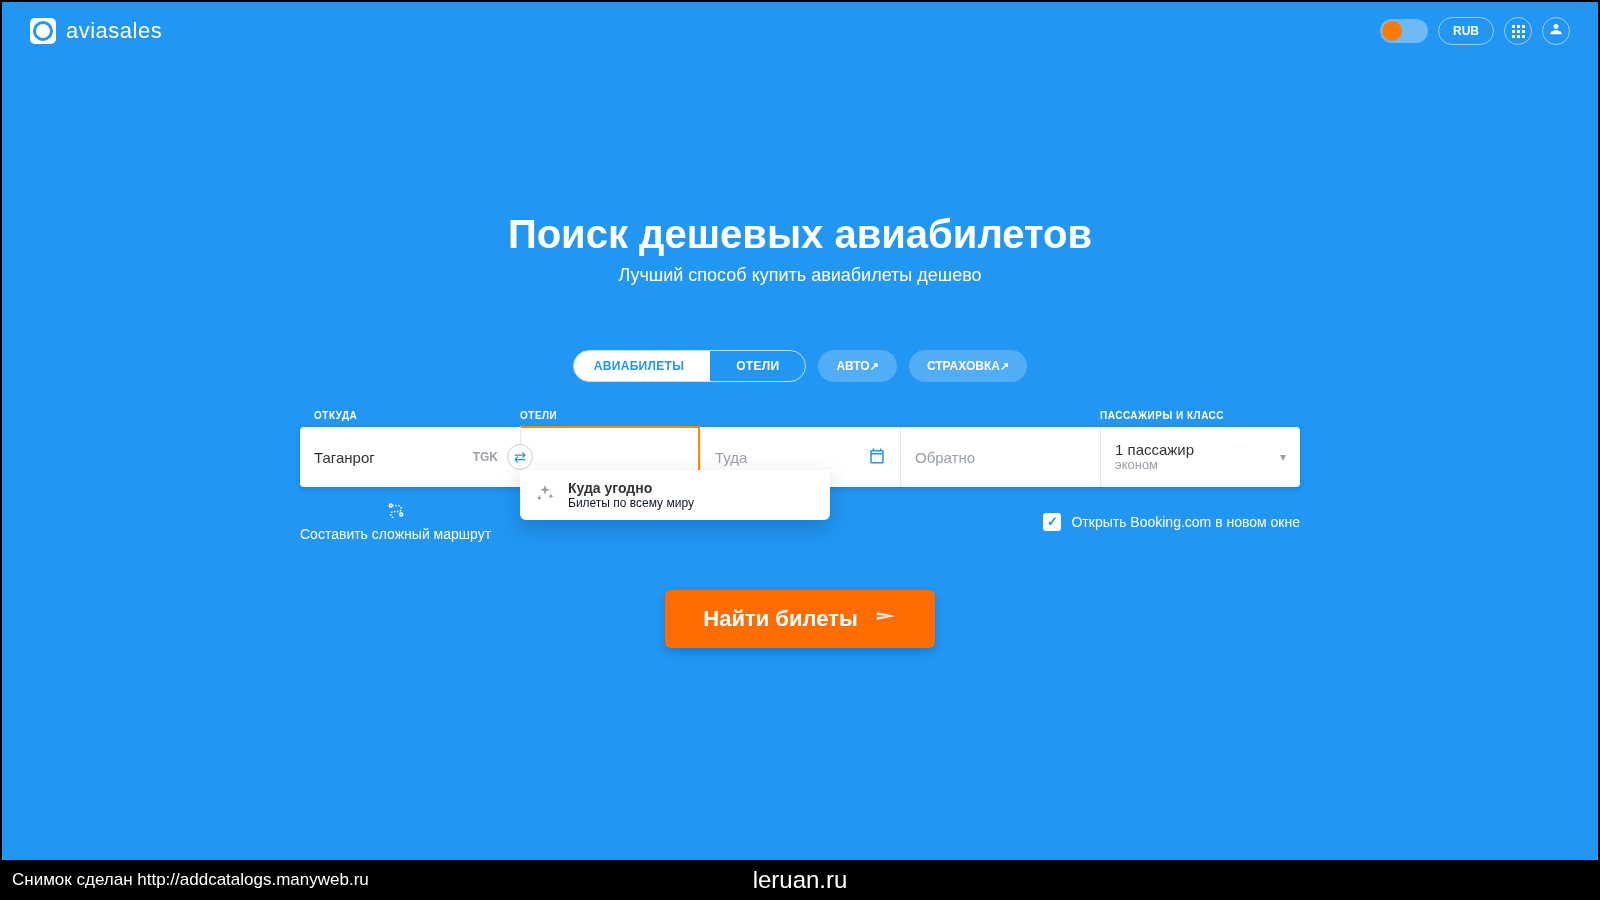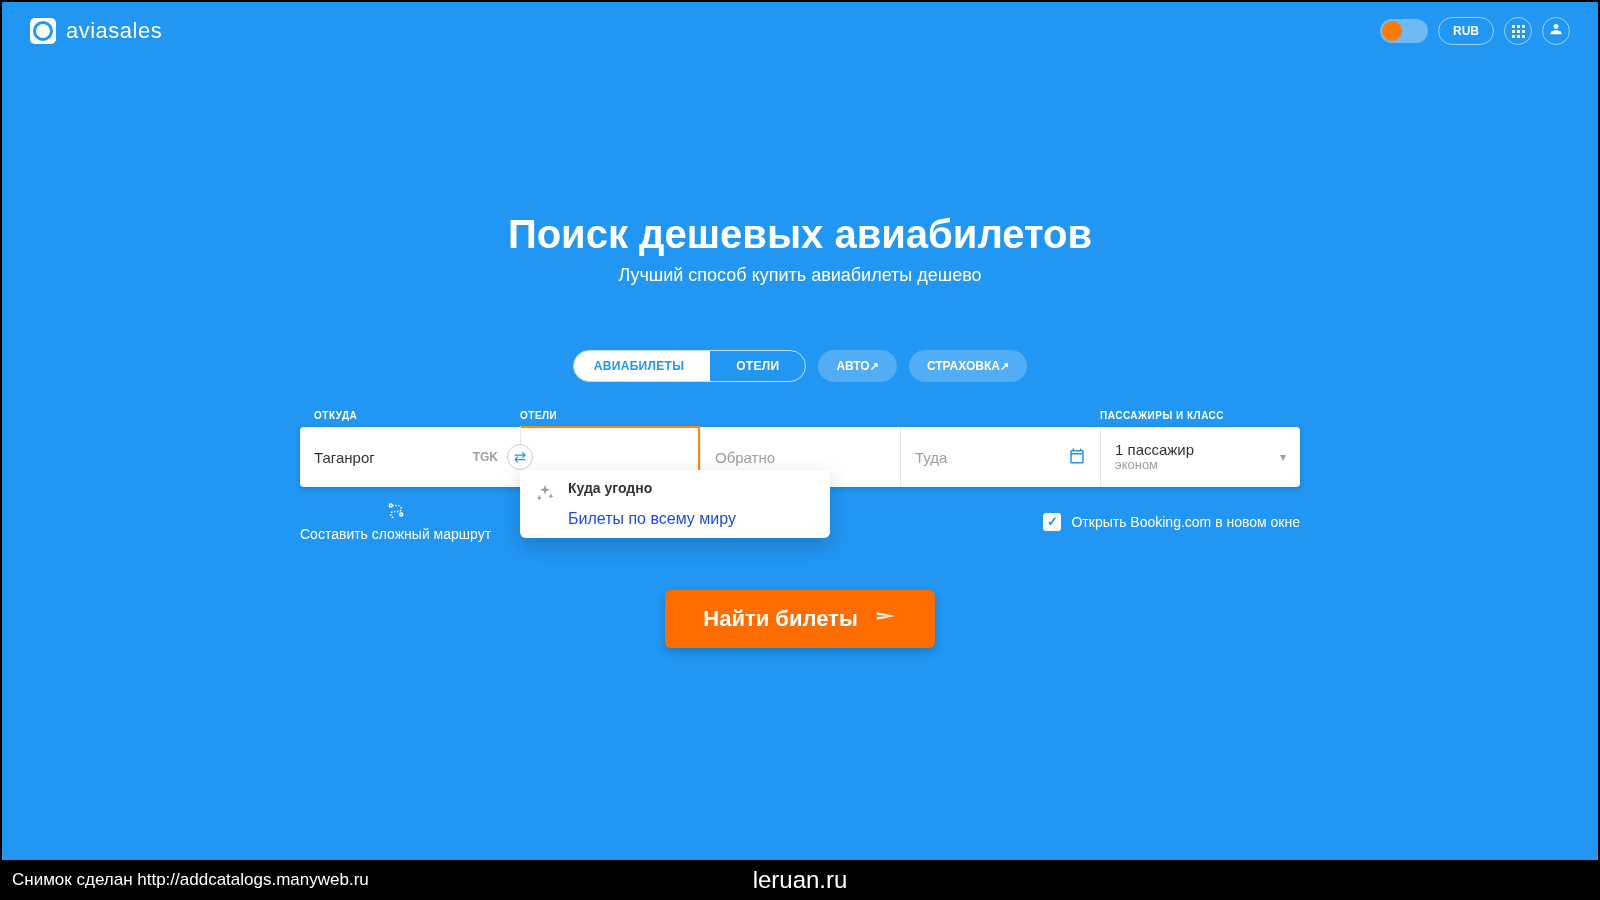--- a/index.html
+++ b/index.html
@@ -256,21 +256,21 @@
     align-items: flex-start;
     z-index: 10;
   }
   .dropdown .dd-icon {
     width: 22px; height: 22px;
     display: flex; align-items:center; justify-content:center;
     color: #9aa0a6;
     margin-top: 2px;
   }
   .dd-text .dd-title { font-size:14px; font-weight:700; color:#333;}
-  .dd-text .dd-sub   { font-size:16px; color:#1d4ed8; margin-top:14px;}
+  .dd-text .dd-sub   { font-size:12px; color:#0f172a; margin-top:0;}
 
   
   .under-row {
     display: flex;
     justify-content: space-between;
     align-items: center;
     margin-top: 14px;
     color: #fff;
     font-size: 14px;
   }
@@ -398,30 +398,30 @@
       <div class="field f-from">
         <span class="origin-val">Таганрог</span>
         <span class="origin-code">TGK</span>
         <div class="swap-btn">
           <span>⇄</span>
         </div>
       </div>
       <div class="field f-to">
         <input class="to-input" type="text" placeholder="" style="">
       </div>
-      <div class="field f-return">
-        <span class="placeholder">Обратно</span>
-      </div>
       <div class="field f-depart">
         <span class="placeholder">Туда</span>
         <span class="cal-icon">
           <svg width="18" height="18" viewBox="0 0 24 24" fill="#2196f3">
               <path d="M19 4h-1V2h-2v2H8V2H6v2H5C3.9 4 3 4.9 3 6v14c0 1.1.9 2 2 2h14c1.1 0 2-.9 2-2V6c0-1.1-.9-2-2-2zm0 16H5V10h14v10zM5 8V6h14v2H5z"></path>
             </svg>
         </span>
+      </div>
+      <div class="field f-return">
+        <span class="placeholder">Обратно</span>
       </div>
       <div class="field f-pax">
         <div class="pax-main">
           <div>1 пассажир</div>
           <div class="pax-sub">эконом</div>
         </div>
         <span class="chev">▾</span>
       </div>
     </div>
 

